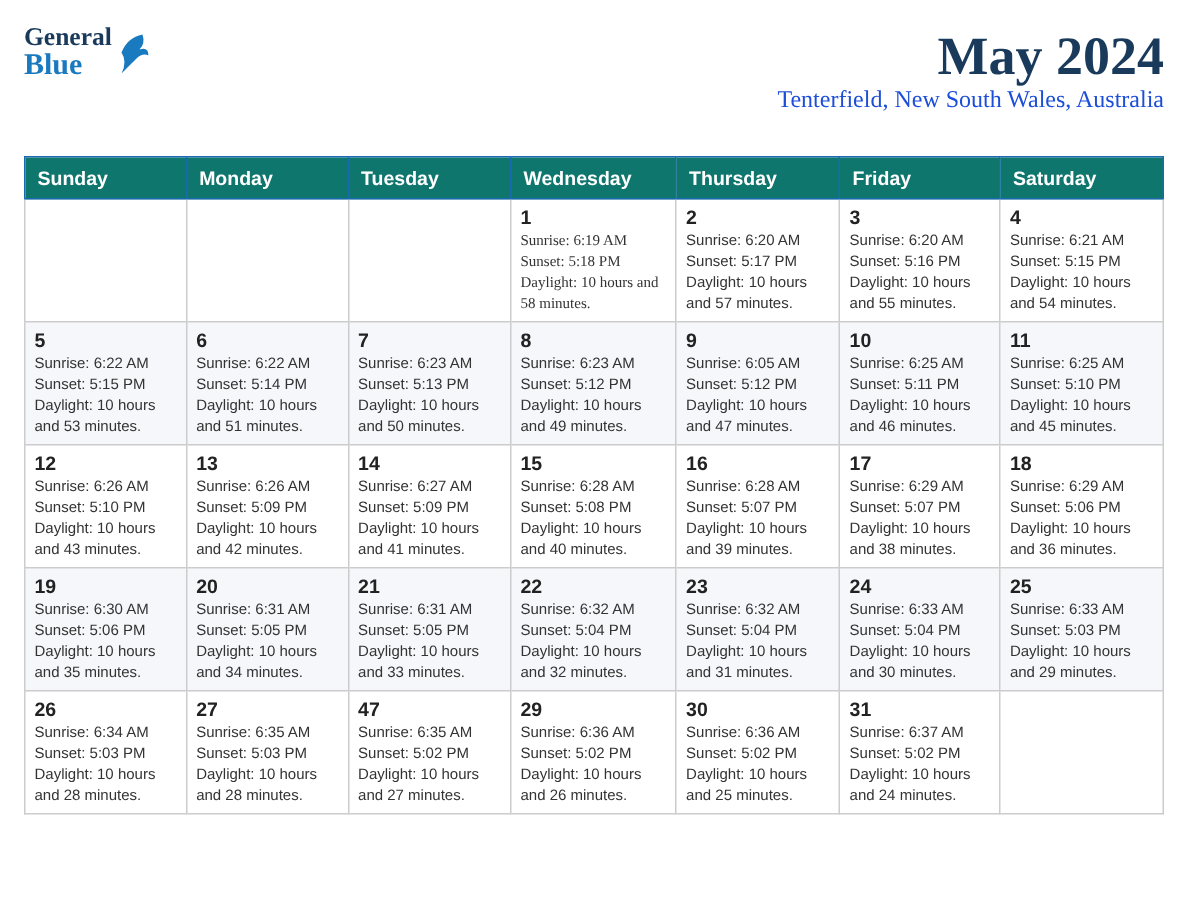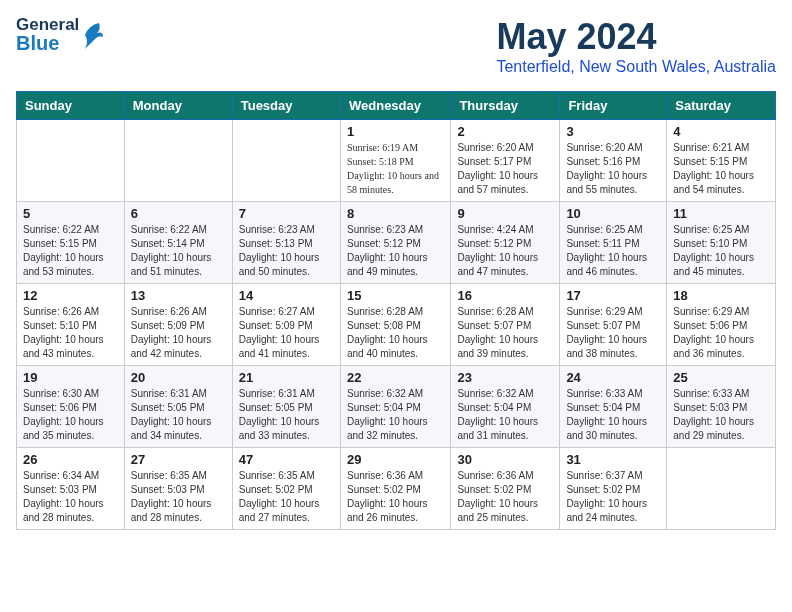--- a/index.html
+++ b/index.html
@@ -7,28 +7,30 @@
       font-family: Arial, sans-serif;
       background: #fff;
       width: 792px;
       min-height: 612px;
       padding: 16px;
     }
     .header {
       display: flex;
       justify-content: space-between;
       align-items: flex-start;
-      margin-bottom: 15px;
+      margin-bottom: 28px;
+      font-family: Liberation Serif, serif;
     }
     .logo {
       display: flex;
       flex-direction: column;
       align-items: flex-start;
     }
     .title-area {
+      text-align: right;
     }
     .month-year {
       font-size: 36px;
       font-weight: bold;
       color: #1a3a5c;
     }
     .location {
       font-size: 16px;
       color: #1d4ed8;
     }
@@ -157,21 +159,21 @@
 Daylight: 10 hours and 50 minutes.</div>
         </td>
         <td>
           <span class="day-num">8</span>
           <div class="cell-content" style="white-space: pre-line;">Sunrise: 6:23 AM
 Sunset: 5:12 PM
 Daylight: 10 hours and 49 minutes.</div>
         </td>
         <td>
           <span class="day-num">9</span>
-          <div class="cell-content" style="white-space: pre-line;">Sunrise: 4:24 AM
+          <div class="cell-content" style="white-space: pre-line;">Sunrise: 6:05 AM
 Sunset: 5:12 PM
 Daylight: 10 hours and 47 minutes.</div>
         </td>
         <td>
           <span class="day-num">10</span>
           <div class="cell-content" style="white-space: pre-line;">Sunrise: 6:25 AM
 Sunset: 5:11 PM
 Daylight: 10 hours and 46 minutes.</div>
         </td>
         <td>

